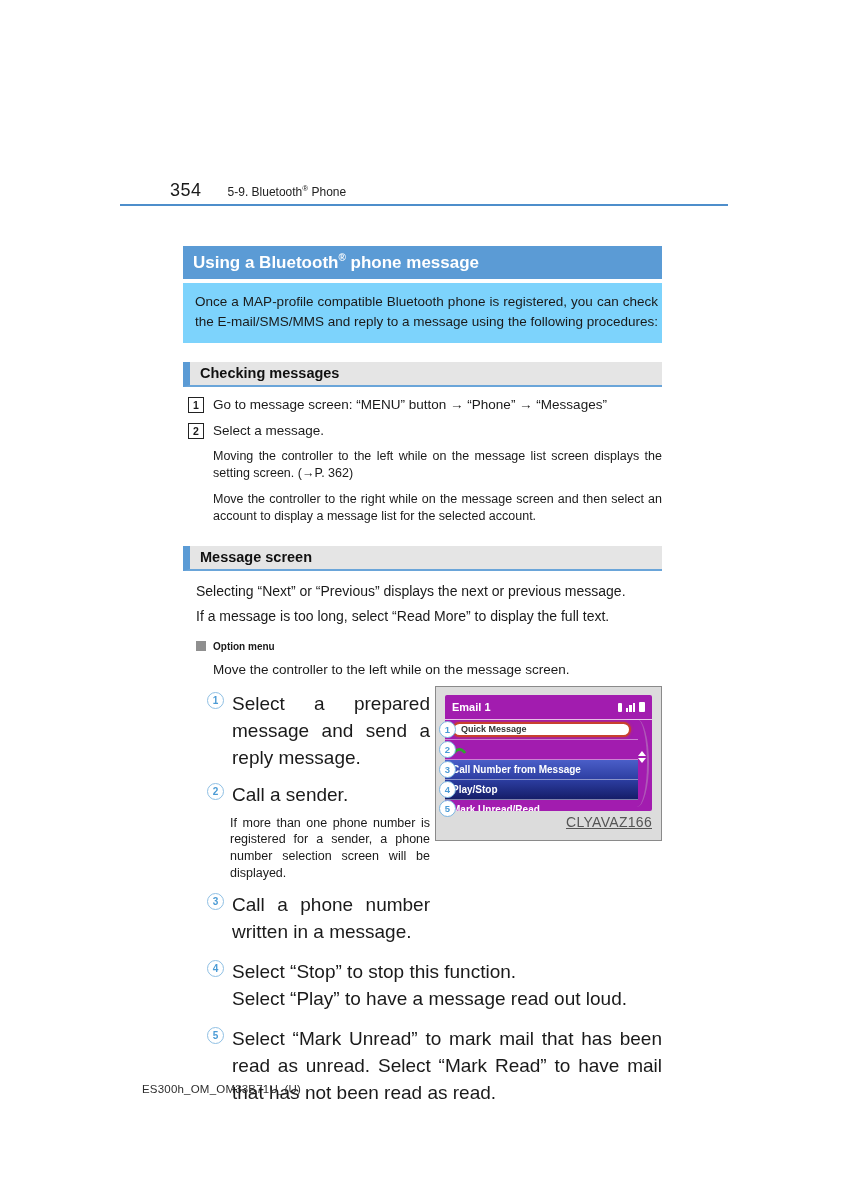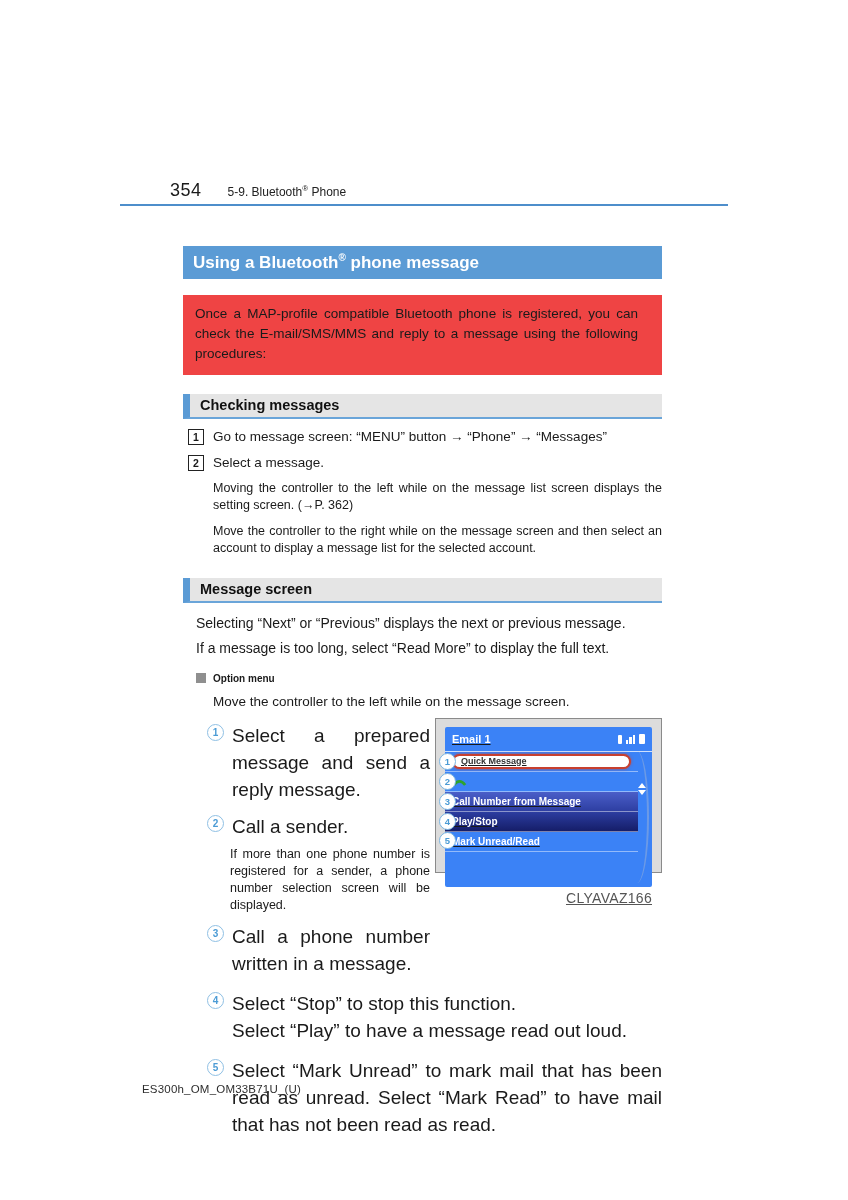--- a/index.html
+++ b/index.html
@@ -14,21 +14,21 @@
   .ptitle sup{font-size:8px;}
   .headrule{position:absolute;left:120px;top:204px;width:608px;height:2px;background:#4e8ecb;}
   
   .content{position:absolute;left:183px;top:218px;width:479px;}
   .titlebar{
     height:33px;line-height:33px;background:#5b9bd5;color:#ffffff;
     font-size:17px;font-weight:bold;padding-left:10px;box-sizing:border-box;margin-top:28px;
   }
   .titlebar sup{font-size:10px;vertical-align:super;line-height:0;}
   .introbox{
-    margin-top:16px;background:#ef4444;padding:9px 24px 11px 12px;
+    margin-top:4px;background:#7dd3fc;padding:9px 4px 11px 12px;
     font-size:13.5px;line-height:1.48;text-align:justify;
   }
   .sechead{
     margin-top:19px;height:23px;line-height:23px;background:#e5e5e5;
     border-left:7px solid #5b9bd5;border-bottom:2px solid #6aa5d9;
     font-size:14.5px;font-weight:bold;padding-left:10px;color:#111;
   }
   
   .step{display:flex;align-items:flex-start;margin:9px 0 0 5px;gap:9px;}
   .stepnum{
@@ -54,21 +54,21 @@
   .leftcol{width:247px;box-sizing:border-box;padding-left:24px;}
   .leftcol .ctext{width:200px;}
   .leftcol .cnote{width:200px;}
   .wide{padding-left:24px;}
   .wide .ctext{width:430px;}
   
   .figwrap{
     width:227px;height:155px;box-sizing:border-box;margin-left:5px;margin-top:5px;
     background:#dcdcdc;border:1px solid #8a8a8a;position:relative;padding:8px 9px 3px 9px;
   }
-  .screen{background:#3b82f6;height:160px;position:relative;border-radius:2px;overflow:hidden;text-decoration:underline;}
+  .screen{background:#a21caf;height:116px;position:relative;border-radius:2px;overflow:hidden;}
   .scr-head{height:24px;display:flex;justify-content:space-between;align-items:center;
     padding:0 7px;border-bottom:1px solid rgba(255,255,255,.75);}
   .scr-title{color:#fff;font-weight:bold;font-size:11px;}
   .scr-icons{display:flex;align-items:flex-end;gap:4px;}
   .ic-batt{width:4px;height:9px;background:#fff;border-radius:1px;}
   .ic-sig{display:flex;align-items:flex-end;gap:1px;}
   .ic-sig i{display:block;width:2.5px;background:#fff;}
   .ic-sig i:nth-child(1){height:4px;}
   .ic-sig i:nth-child(2){height:6.5px;}
   .ic-sig i:nth-child(3){height:9px;}

